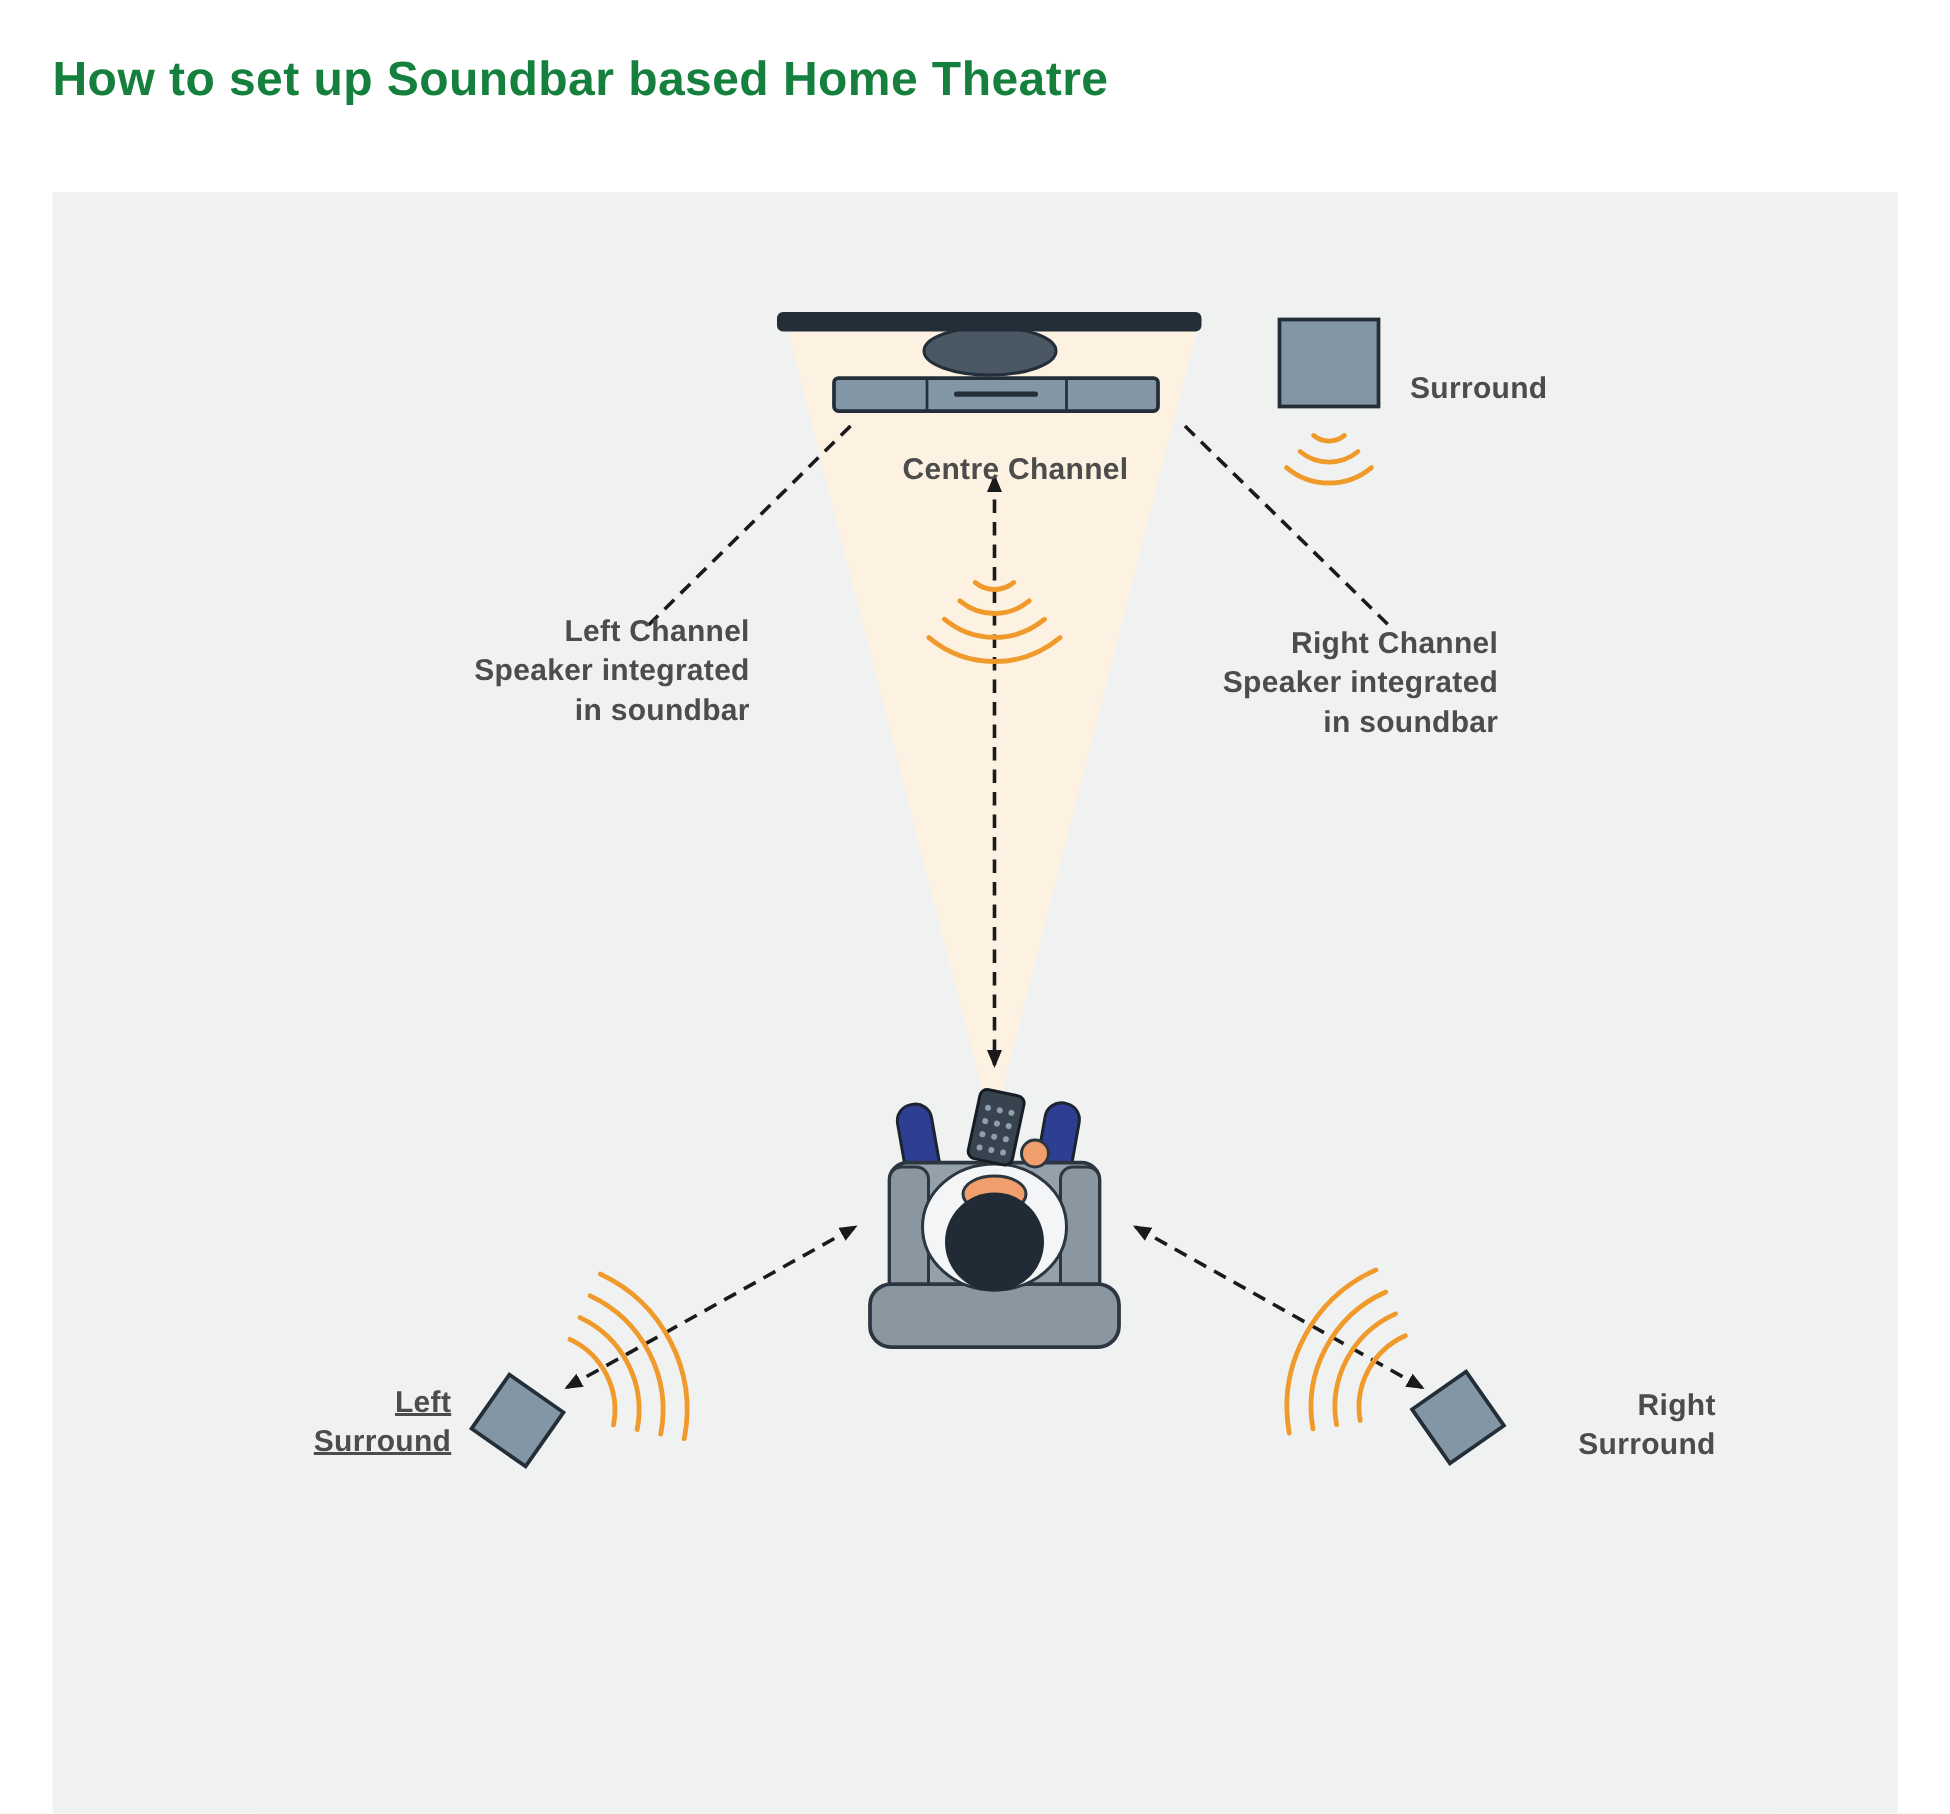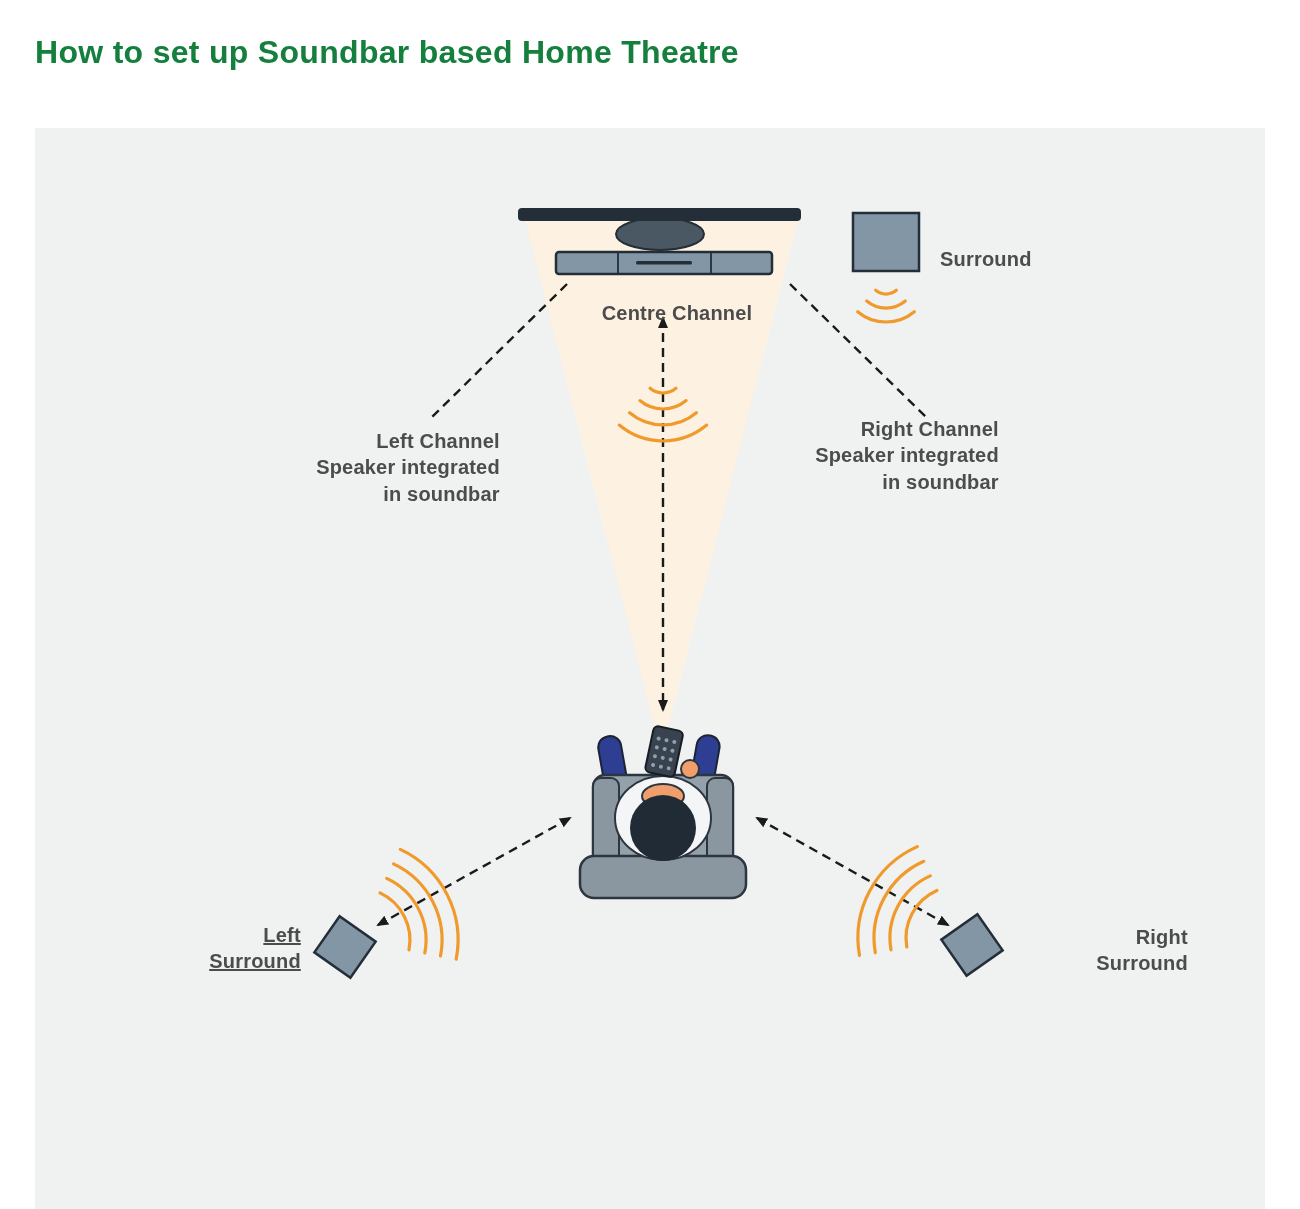--- a/index.html
+++ b/index.html
@@ -129,27 +129,27 @@
           <circle cx="629" cy="639" r="2" fill="#8fa0ad"></circle>
           <circle cx="637" cy="639" r="2" fill="#8fa0ad"></circle>
       </g>
     </g>
   </svg>
 
   <div class="label" style="left:642px;top:172px;">Centre Channel</div>
 
   <div class="label anchor-left" style="left:905px;top:118px;">Surround</div>
 
-  <div class="label" style="left:373px;top:300px;">Left Channel
+  <div class="label" style="left:373px;top:280px;">Left Channel
 Speaker integrated
 in soundbar</div>
 
   <div class="label" style="left:872px;top:288px;">Right Channel
 Speaker integrated
 in soundbar</div>
 
   <div class="label" style="left:220px;top:794px;text-decoration:underline;">Left
 Surround</div>
 
-  <div class="label" style="left:1063px;top:796px;margin-left:44px;">Right
+  <div class="label" style="left:1063px;top:796px;">Right
 Surround</div>
 
 </div>
 
 </body></html>

